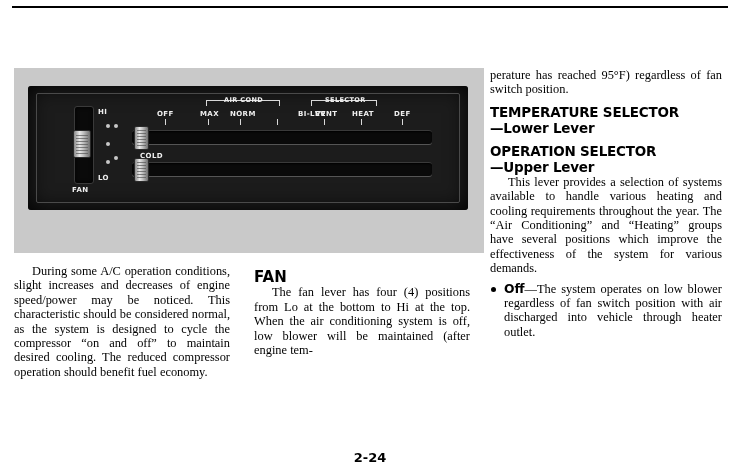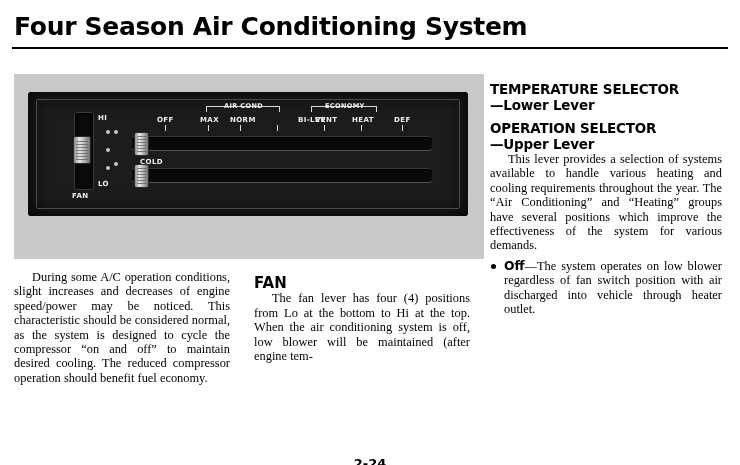--- a/index.html
+++ b/index.html
@@ -214,42 +214,41 @@
     font-family: "DejaVu Sans", sans-serif;
     font-weight: bold;
     font-size: 13px;
   }
 </style>
 </head>
 <body>
 
 <div class="page">
 
-  <div class="page-title">Four Season Air Conditioning System</div>
   <div class="title-rule"></div>
 
   <div class="figure">
     <div class="panel">
       <div class="panel-inner"></div>
 
       <div class="fan-slot"></div>
       <div class="lbl" style="left:70px; top:22px;">HI</div>
       <div class="lbl" style="left:70px; top:88px;">LO</div>
       <div class="lbl" style="left:44px; top:100px;">FAN</div>
       <div class="knob wide" style="left:45px; top:44px;">
         <div class="knob-lines"></div>
       </div>
       <div class="dot" style="left:78px; top:38px;"></div>
       <div class="dot" style="left:78px; top:56px;"></div>
       <div class="dot" style="left:78px; top:74px;"></div>
 
       <div class="grp-line" style="left:178px; top:14px; width:72px;"></div>
       <div class="lbl" style="left:196px; top:10px; font-size:6.5px;">AIR COND</div>
       <div class="grp-line" style="left:283px; top:14px; width:64px;"></div>
-      <div class="lbl" style="left:297px; top:10px; font-size:6.5px;">ECONOMY</div>
+      <div class="lbl" style="left:297px; top:10px; font-size:6.5px;">SELECTOR</div>
 
       <div class="lbl" style="left:129px; top:24px;">OFF</div>
       <div class="lbl" style="left:172px; top:24px;">MAX</div>
       <div class="lbl" style="left:202px; top:24px;">NORM</div>
       <div class="lbl" style="left:239px; top:24px;padding-left:31px;">BI-LEV</div>
       <div class="lbl" style="left:287px; top:24px;">VENT</div>
       <div class="lbl" style="left:324px; top:24px;text-align:right;">HEAT</div>
       <div class="lbl" style="left:366px; top:24px;">DEF</div>
 
       <div class="tick" style="left:137px; top:33px;"></div>
@@ -282,20 +281,21 @@
       <p class="indent">During some A/C operation conditions, slight increases and decreases of engine speed/power may be noticed. This characteristic should be considered normal, as the system is designed to cycle the compressor “on and off” to maintain desired cooling. The reduced compressor operation should benefit fuel economy.</p>
     </div>
 
     <div class="col col2">
       <div class="fanhead">FAN</div>
       <p class="indent">The fan lever has four (4) positions from Lo at the bottom to Hi at the top. When the air conditioning system is off, low blower will be maintained (after engine tem-</p>
     </div>
   </div>
 
   <div class="col3wrap">
+    <p>perature has reached 95°F) regardless of fan switch position.</p>
     <div class="subhead">TEMPERATURE SELECTOR</div>
     <div class="subhead2">—Lower Lever</div>
     <div class="subhead">OPERATION SELECTOR</div>
     <div class="subhead2">—Upper Lever</div>
     <p class="indent">This lever provides a selection of systems available to handle various heating and cooling requirements throughout the year. The “Air Conditioning” and “Heating” groups have several positions which improve the effectiveness of the system for various demands.</p>
     <div class="bullet">
       <span class="dotmark"></span>
       <span class="bold-inline">Off</span><span>—The system operates on low blower regardless of fan switch position with air discharged into vehicle through heater outlet.</span>
     </div>
   </div>

